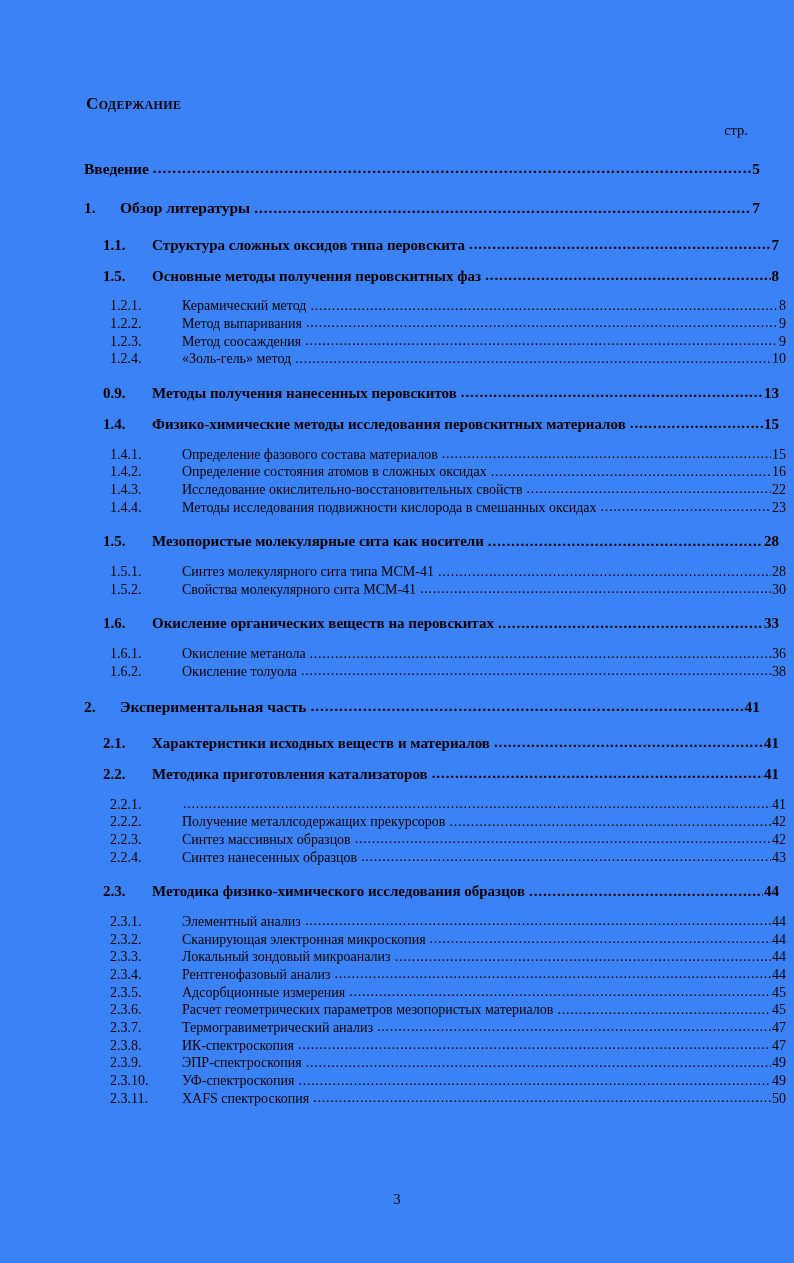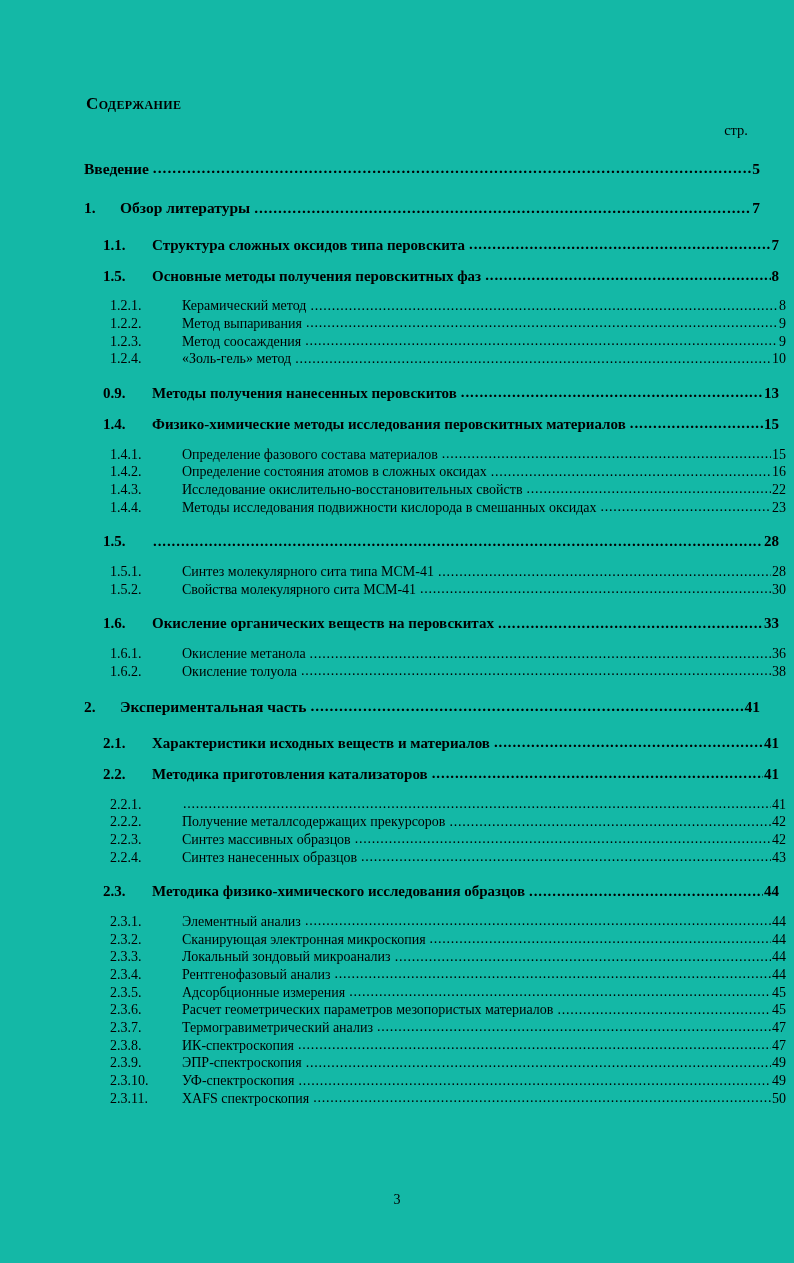--- a/index.html
+++ b/index.html
@@ -14,21 +14,21 @@
     font-family: "Liberation Serif", "DejaVu Serif", serif;
     color: #000000;
     overflow: hidden;
   }
 
   .page {
     position: absolute;
     left: 0; top: 0;
     width: 794px;
     height: 1263px;
-    background: #14b8a6;
+    background: #3b82f6;
   }
 
   
   .toc-title {
     position: absolute;
     left: 86px;
     top: 94px;
     font-size: 17px;
     font-weight: bold;
     font-variant: small-caps;
@@ -233,20 +233,21 @@
         <span class="toc-page">22</span>
       </div>
       <div class="toc-entry lvl3 gap-after-group">
         <span class="toc-num">1.4.4.</span>
         <span class="toc-text">Методы исследования подвижности кислорода в смешанных оксидах</span>
         <span class="toc-leader"></span>
         <span class="toc-page">23</span>
       </div>
       <div class="toc-entry lvl2">
         <span class="toc-num">1.5.</span>
+        <span class="toc-text">Мезопористые молекулярные сита как носители</span>
         <span class="toc-leader"></span>
         <span class="toc-page">28</span>
       </div>
       <div class="toc-entry lvl3">
         <span class="toc-num">1.5.1.</span>
         <span class="toc-text">Синтез молекулярного сита типа МСМ-41</span>
         <span class="toc-leader"></span>
         <span class="toc-page">28</span>
       </div>
       <div class="toc-entry lvl3 gap-after-group">

